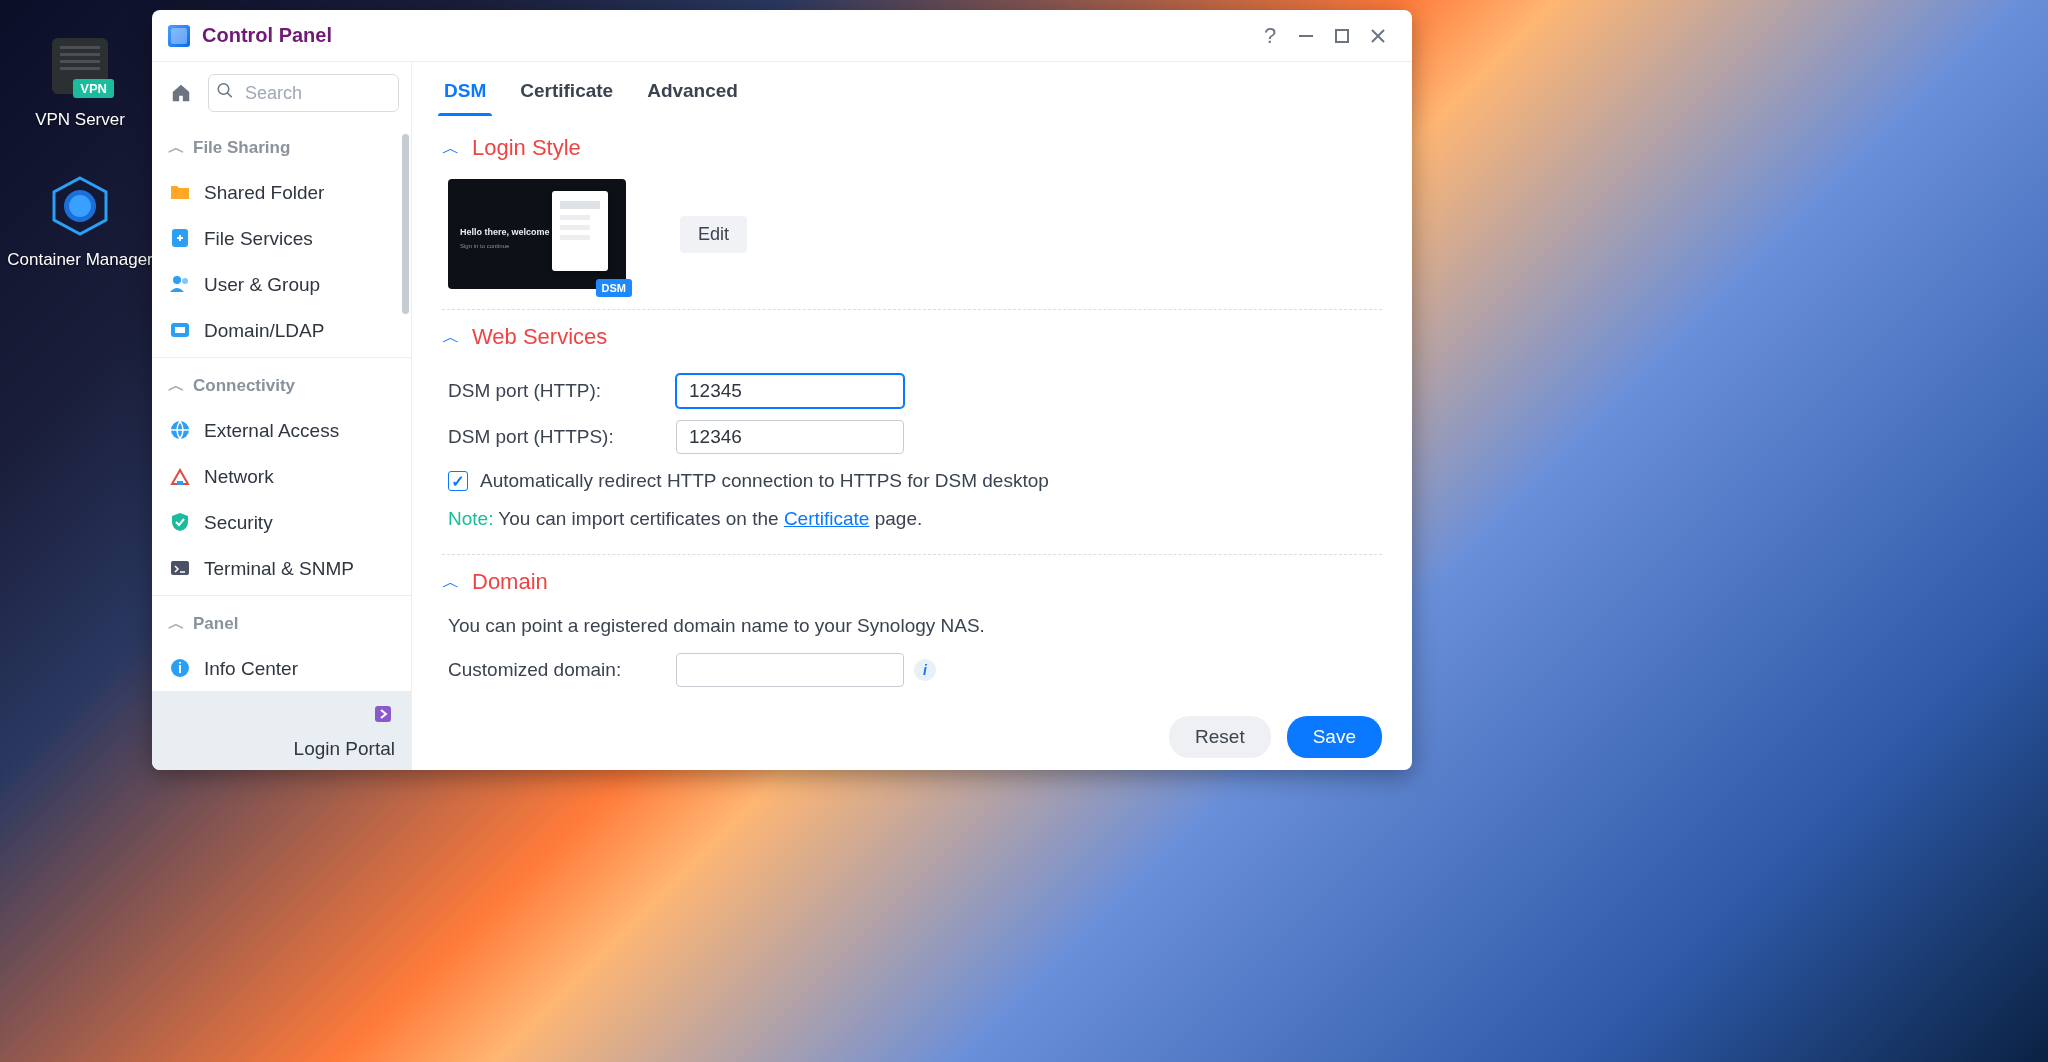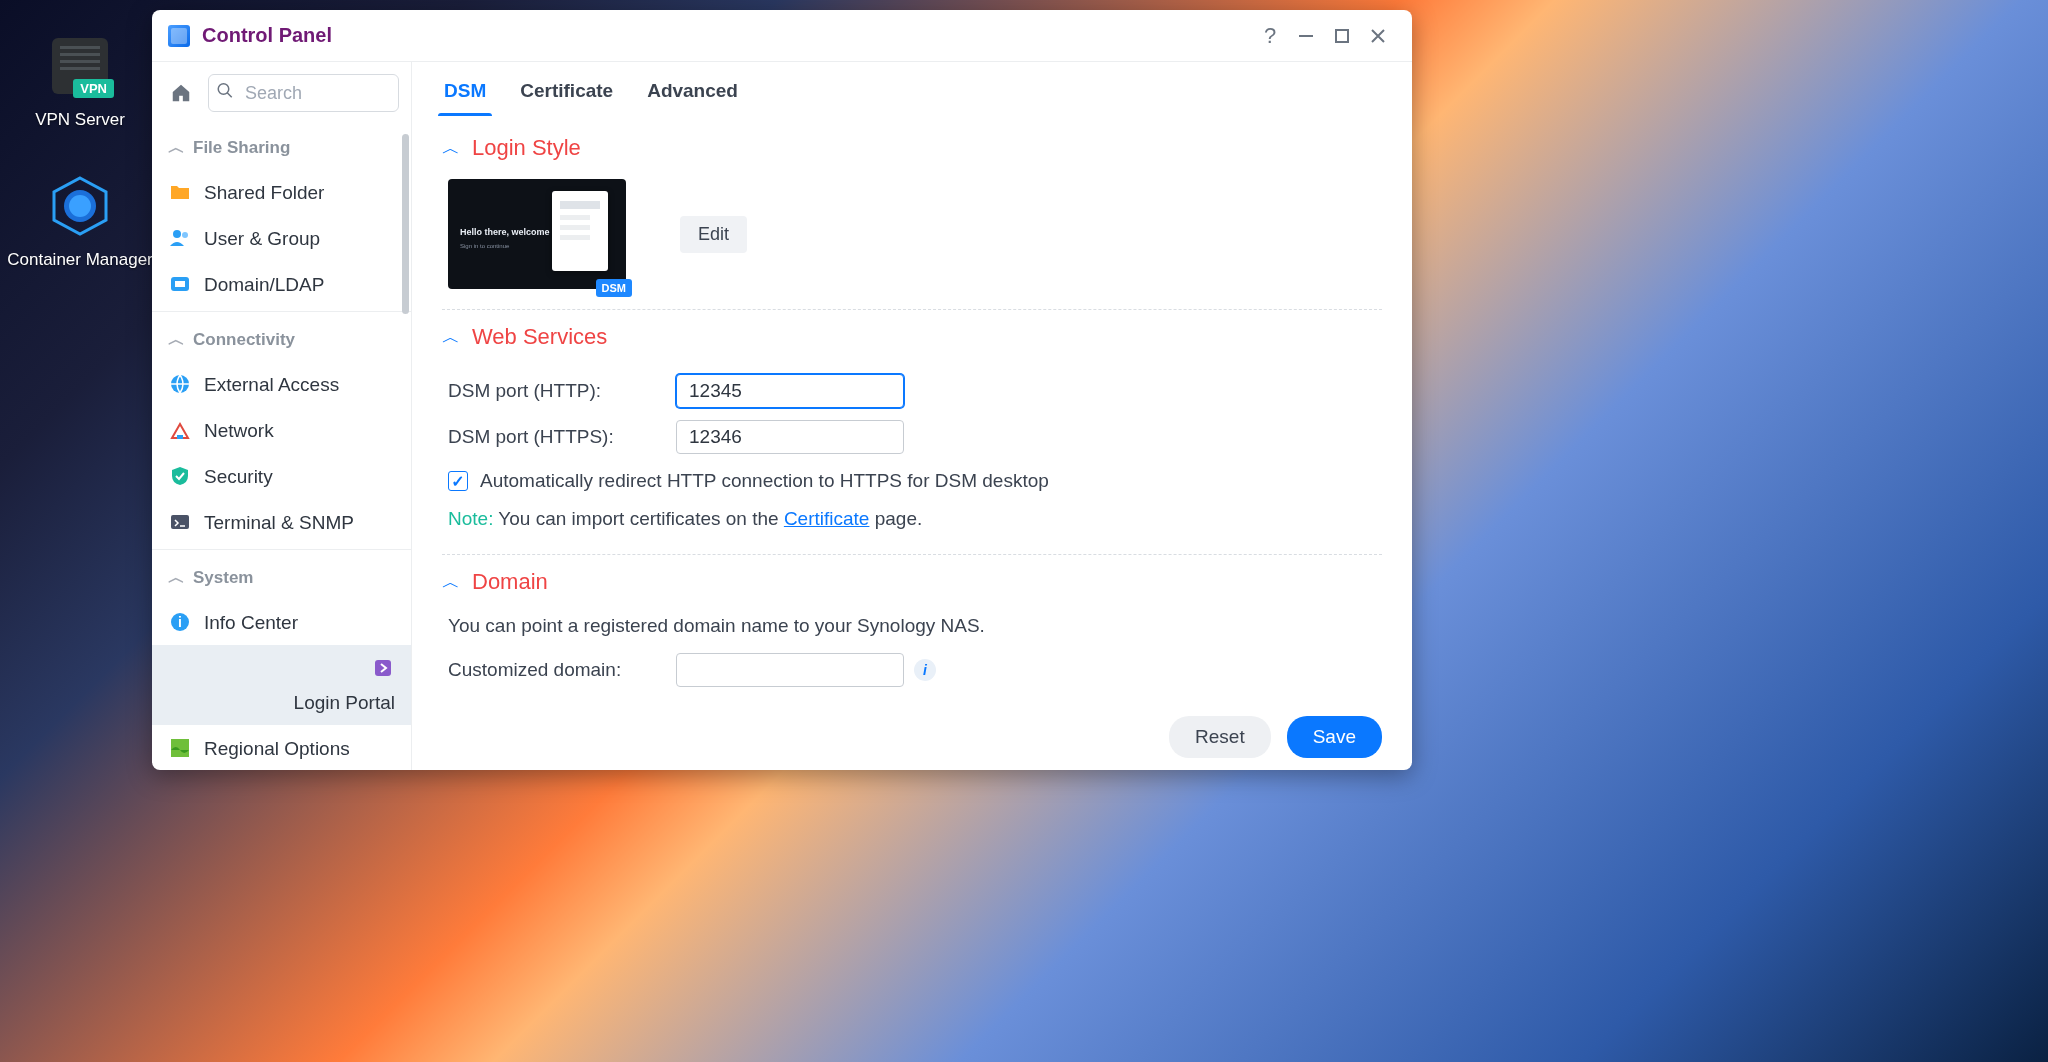--- a/index.html
+++ b/index.html
@@ -183,20 +183,29 @@
           <span class="ic">
               <svg viewBox="0 0 24 24">
                 <path d="M3 6 h6 l2 2 h10 v11 H3 Z" fill="#ffa726"></path>
               </svg>
             </span>
           <span>Shared Folder</span>
         </div>
         <div class="sb-item">
           <span class="ic">
               <svg viewBox="0 0 24 24">
+                <rect x="4" y="3" width="16" height="18" rx="3" fill="#2a9ff5"></rect>
+                <path d="M9 12 h6 M12 9 v6" stroke="#fff" stroke-width="2"></path>
+              </svg>
+            </span>
+          <span>File Services</span>
+        </div>
+        <div class="sb-item">
+          <span class="ic">
+              <svg viewBox="0 0 24 24">
                 <circle cx="9" cy="8" r="4" fill="#2a9ff5"></circle>
                 <circle cx="17" cy="9" r="3" fill="#7fc6ff"></circle>
                 <path d="M2 20 q7-8 14 0" fill="#2a9ff5"></path>
               </svg>
             </span>
           <span>User &amp; Group</span>
         </div>
         <div class="sb-item">
           <span class="ic">
               <svg viewBox="0 0 24 24">
@@ -247,21 +256,21 @@
                 <path d="M7 10 l3 3 l-3 3 M12 16 h5" fill="none" stroke="#fff" stroke-width="1.5"></path>
               </svg>
             </span>
           <span>Terminal &amp; SNMP</span>
         </div>
 
         <div class="sb-divider"></div>
 
         <div class="sb-group-header">
           <span class="chev">︿</span>
-          <span>System</span>
+          <span>Panel</span>
         </div>
         <div class="sb-item">
           <span class="ic">
               <svg viewBox="0 0 24 24">
                 <circle cx="12" cy="12" r="9" fill="#2a9ff5"></circle>
                 <text x="12" y="17" text-anchor="middle" fill="#fff" font-size="14" font-weight="bold">i</text>
               </svg>
             </span>
           <span>Info Center</span>
         </div>

